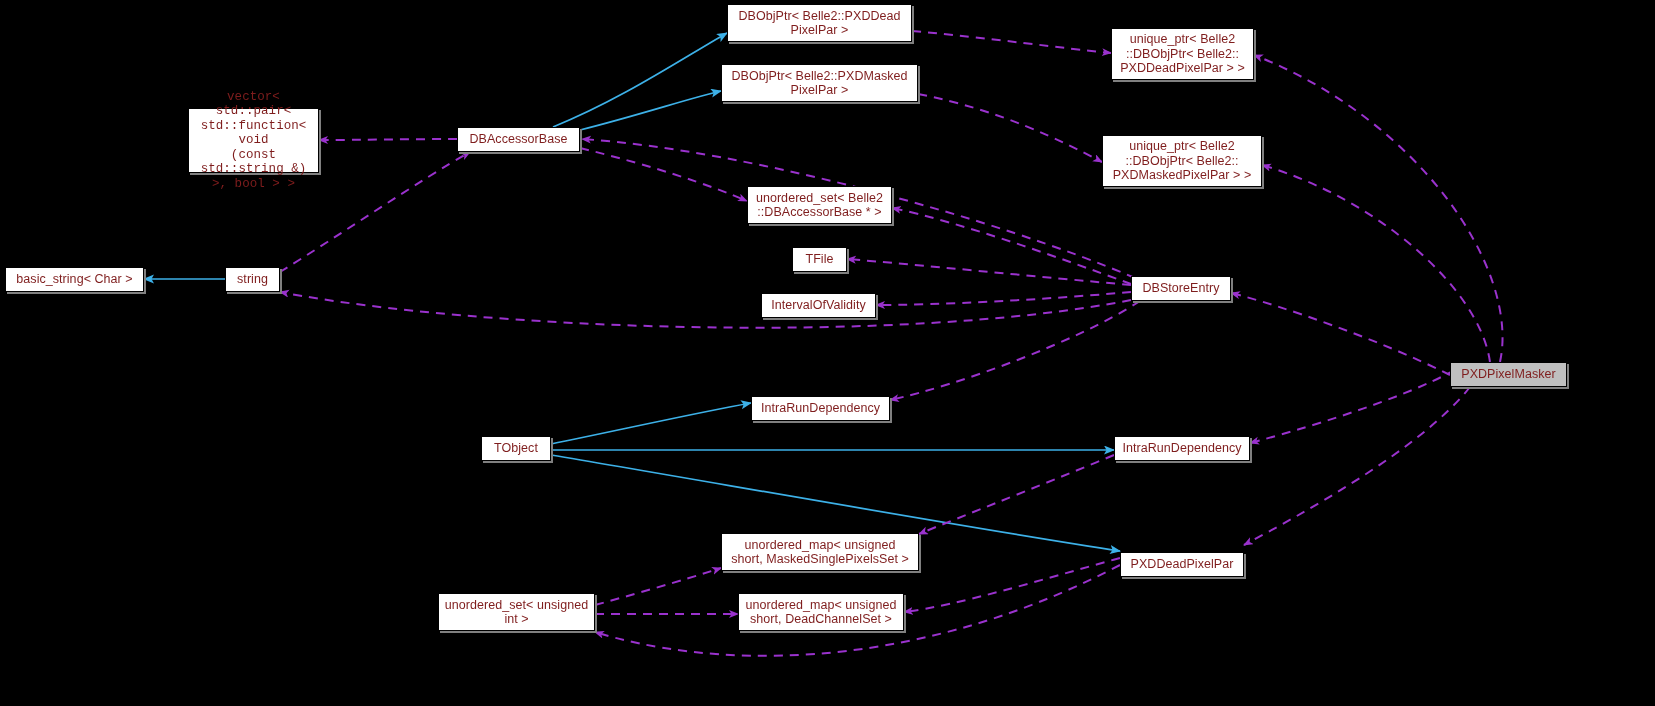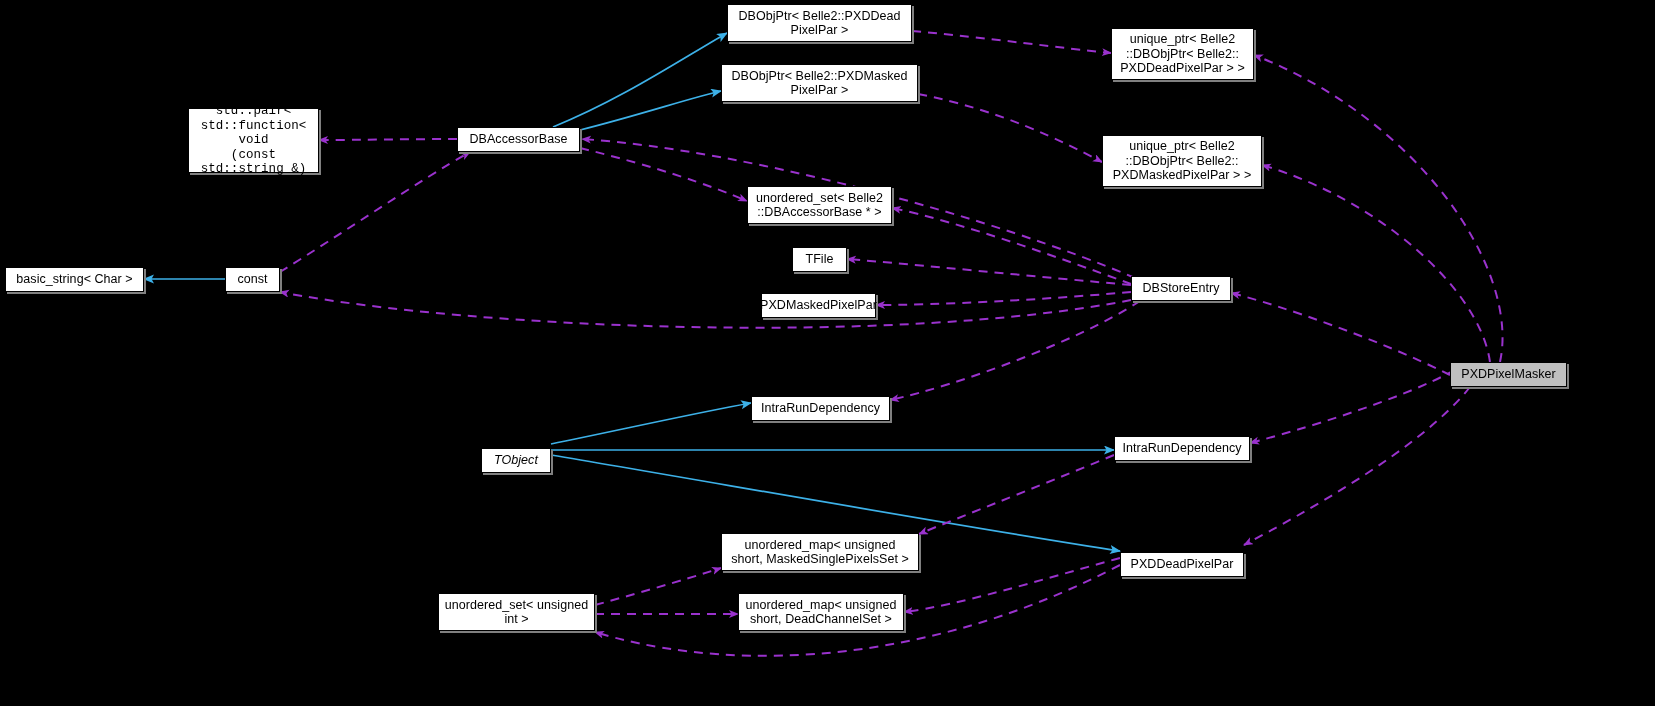--- a/index.html
+++ b/index.html
@@ -22,21 +22,21 @@
     width: 1655px;
     height: 706px;
     pointer-events: none;
   }
   .node {
     position: absolute;
     box-sizing: border-box;
     background: #ffffff;
     border: 1px solid #000000;
     box-shadow: 2px 2px 0 0 #808080;
-    color: #000000;
+    color: #7f1d1d;
     font-size: 12.5px;
     line-height: 14.5px;
     text-align: center;
     display: flex;
     align-items: center;
     justify-content: center;
     white-space: pre-line;
     padding: 1px 3px;
     letter-spacing: 0.05px;
   }
@@ -99,27 +99,27 @@
 ::DBObjPtr&lt; Belle2::
 PXDMaskedPixelPar &gt; &gt;</div>
       <div class="node" style="left: 188px; top: 108px; width: 131px; height: 65px; font-family: Liberation Mono, monospace;">vector&lt; std::pair&lt;
 std::function&lt; void
 (const std::string &amp;)
 &gt;, bool &gt; &gt;</div>
       <div class="node" style="left: 457px; top: 127px; width: 123px; height: 25px;">DBAccessorBase</div>
       <div class="node" style="left: 747px; top: 186px; width: 145px; height: 38px;">unordered_set&lt; Belle2
 ::DBAccessorBase * &gt;</div>
       <div class="node" style="left: 792px; top: 247px; width: 55px; height: 25px;">TFile</div>
-      <div class="node" style="left: 761px; top: 293px; width: 115px; height: 25px;">PXDMaskedPixelPar</div>
+      <div class="node" style="left: 761px; top: 293px; width: 115px; height: 25px;">IntervalOfValidity</div>
       <div class="node" style="left: 5px; top: 267px; width: 139px; height: 25px;">basic_string&lt; Char &gt;</div>
-      <div class="node" style="left: 225px; top: 267px; width: 55px; height: 25px;">const</div>
+      <div class="node" style="left: 225px; top: 267px; width: 55px; height: 25px;">string</div>
       <div class="node" style="left: 1131px; top: 276px; width: 100px; height: 25px;">DBStoreEntry</div>
       <div class="node highlight" style="left: 1450px; top: 362px; width: 117px; height: 25px;">PXDPixelMasker</div>
       <div class="node" style="left: 751px; top: 396px; width: 139px; height: 25px;">IntraRunDependency</div>
-      <div class="node" style="left: 481px; top: 448px; width: 70px; height: 25px; font-style: italic;">TObject</div>
+      <div class="node" style="left: 481px; top: 436px; width: 70px; height: 25px;">TObject</div>
       <div class="node" style="left: 1114px; top: 436px; width: 136px; height: 25px;">IntraRunDependency</div>
       <div class="node" style="left: 721px; top: 533px; width: 198px; height: 38px;">unordered_map&lt; unsigned
 short, MaskedSinglePixelsSet &gt;</div>
       <div class="node" style="left: 1120px; top: 552px; width: 124px; height: 25px;">PXDDeadPixelPar</div>
       <div class="node" style="left: 438px; top: 593px; width: 157px; height: 38px;">unordered_set&lt; unsigned
 int &gt;</div>
       <div class="node" style="left: 738px; top: 593px; width: 166px; height: 38px;">unordered_map&lt; unsigned
 short, DeadChannelSet &gt;</div>
     </div>
 </div>

